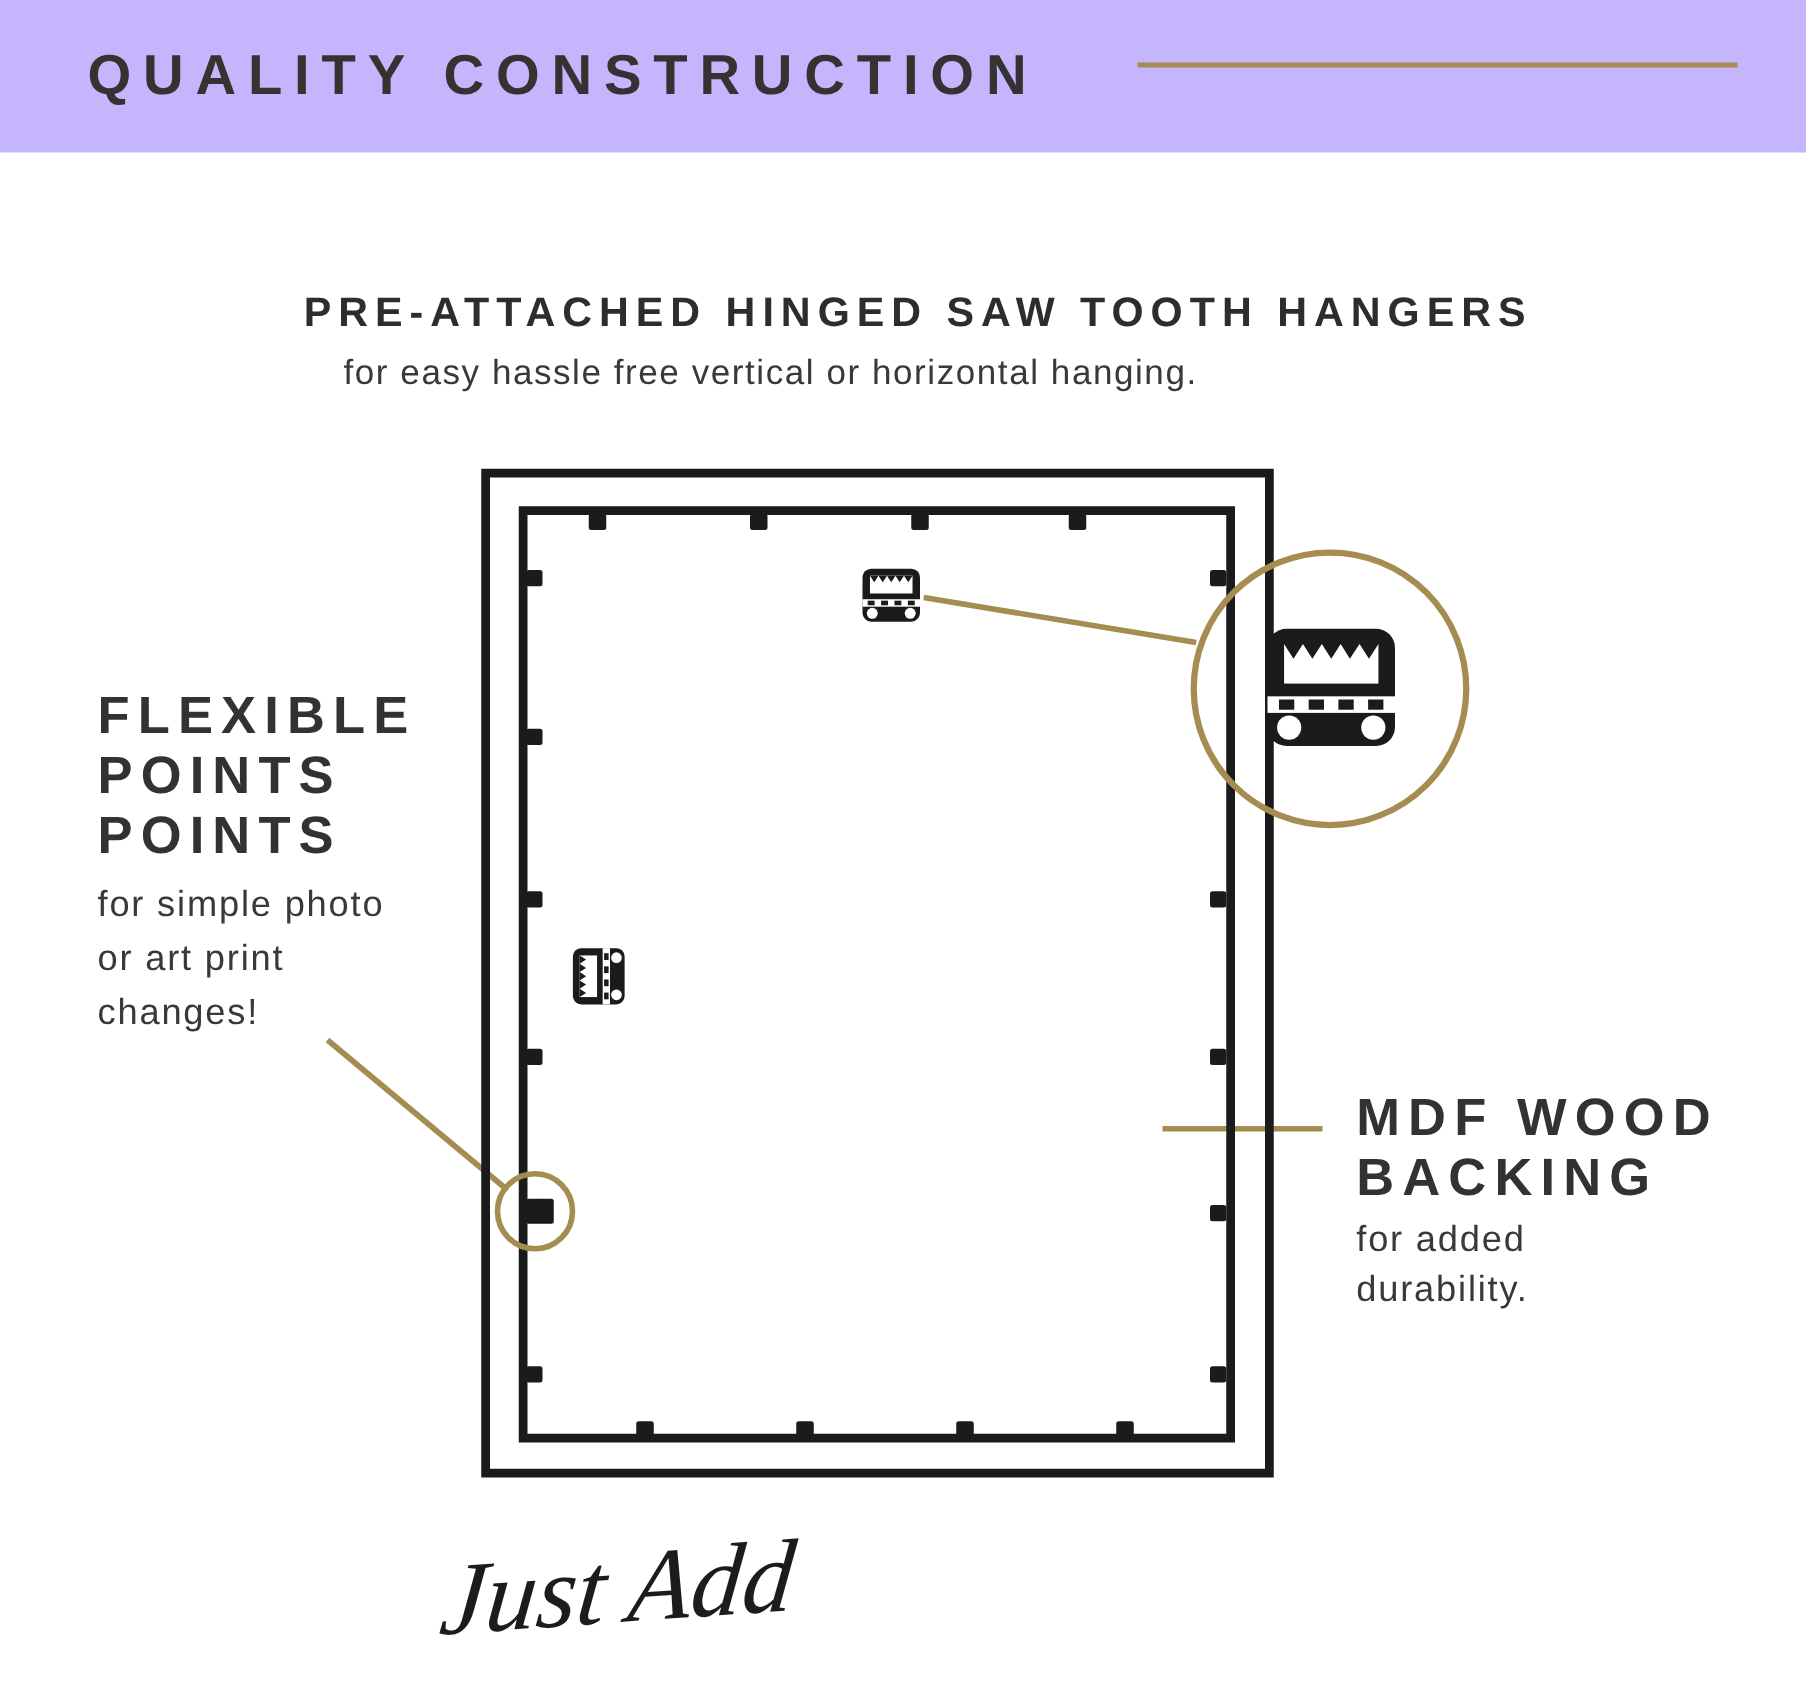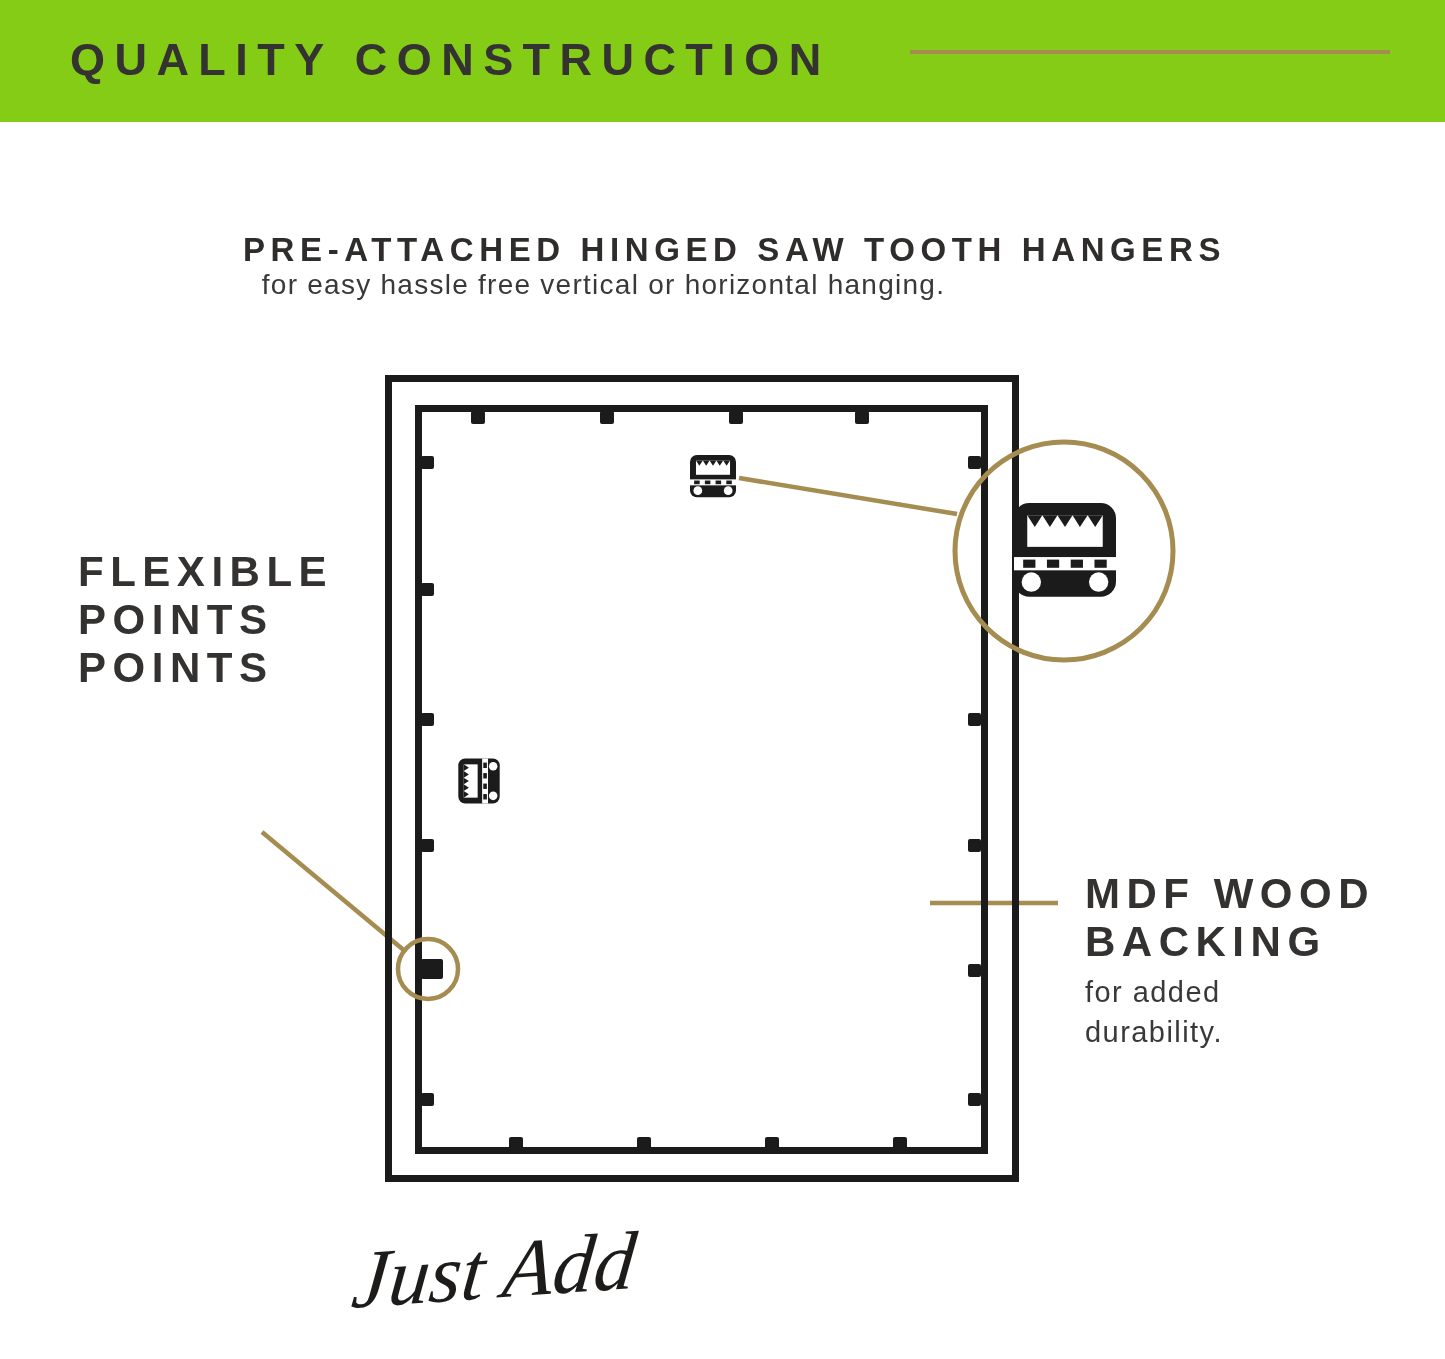--- a/index.html
+++ b/index.html
@@ -9,21 +9,21 @@
     height: 1359px;
     background: #ffffff;
     overflow: hidden;
     font-family: "Liberation Sans", sans-serif;
   }
 
   
   .band {
     position: absolute; left: 0; top: 0;
     width: 100%; height: 122px;
-    background: #84cc16;
+    background: #c4b5fd;
   }
   .band-title {
     position: absolute; left: 70px; top: 50%;
     transform: translateY(-52%);
     margin: 0;
     font-size: 45px; font-weight: 700;
     letter-spacing: 0.21em;
     color: #353332;
     white-space: nowrap;
   }
@@ -38,21 +38,21 @@
     position: absolute; left: 0; top: 219px;
     width: 1445px; margin: 12px;
     text-align: center;
     font-size: 33px; font-weight: 700;
     letter-spacing: 0.17em;
     color: #2f2d2c;
     white-space: nowrap;
   }
   .hero-sub {
     position: absolute; left: 0; top: 268px;
-    width: 1205px; margin: 1px;
+    width: 1205px; margin: 14px;
     text-align: center;
     font-size: 28px; font-weight: 400;
     letter-spacing: 0.045em;
     color: #3a3938;
     white-space: nowrap;
   }
 
   
   .diagram {
     position: absolute; left: 0; top: 0;
@@ -178,20 +178,25 @@
 
     <use href="#hanger-icon" xlink:href="#hanger-icon" transform="translate(1014,503) scale(1.02)"></use>
   </svg>
 
   <div class="callout callout-left">
     <div class="callout-title">
       <div>FLEXIBLE</div>
       <div>POINTS</div>
       <div>POINTS</div>
     </div>
+    <div class="callout-body">
+      <div>for simple photo</div>
+      <div>or art print</div>
+      <div>changes!</div>
+    </div>
   </div>
 
   <div class="callout callout-right">
     <div class="callout-title">
       <div>MDF WOOD</div>
       <div>BACKING</div>
     </div>
     <div class="callout-body">
       <div>for added</div>
       <div>durability.</div>

